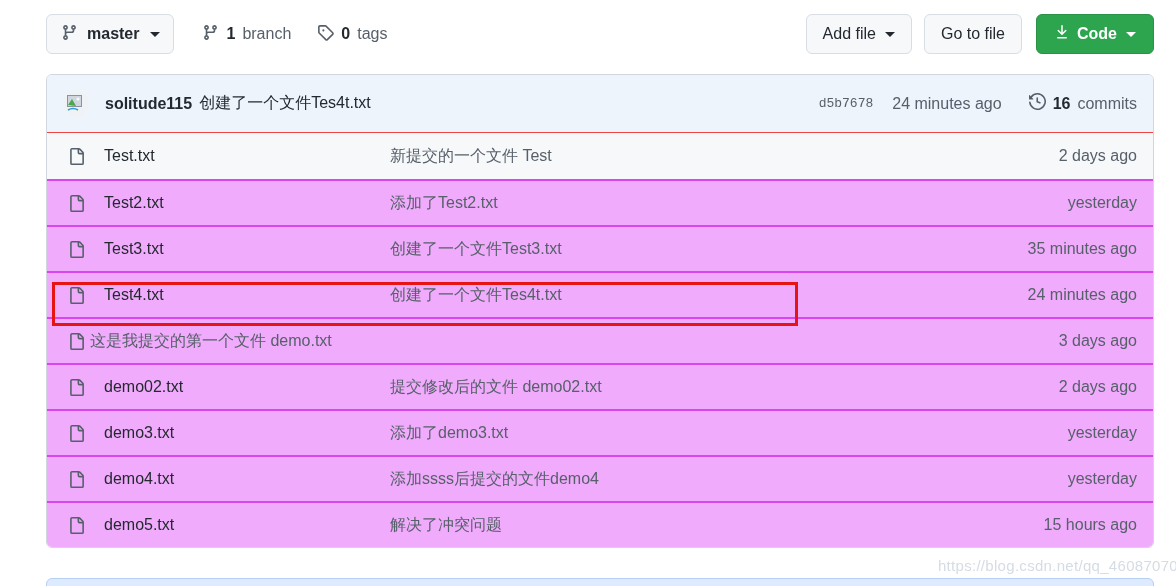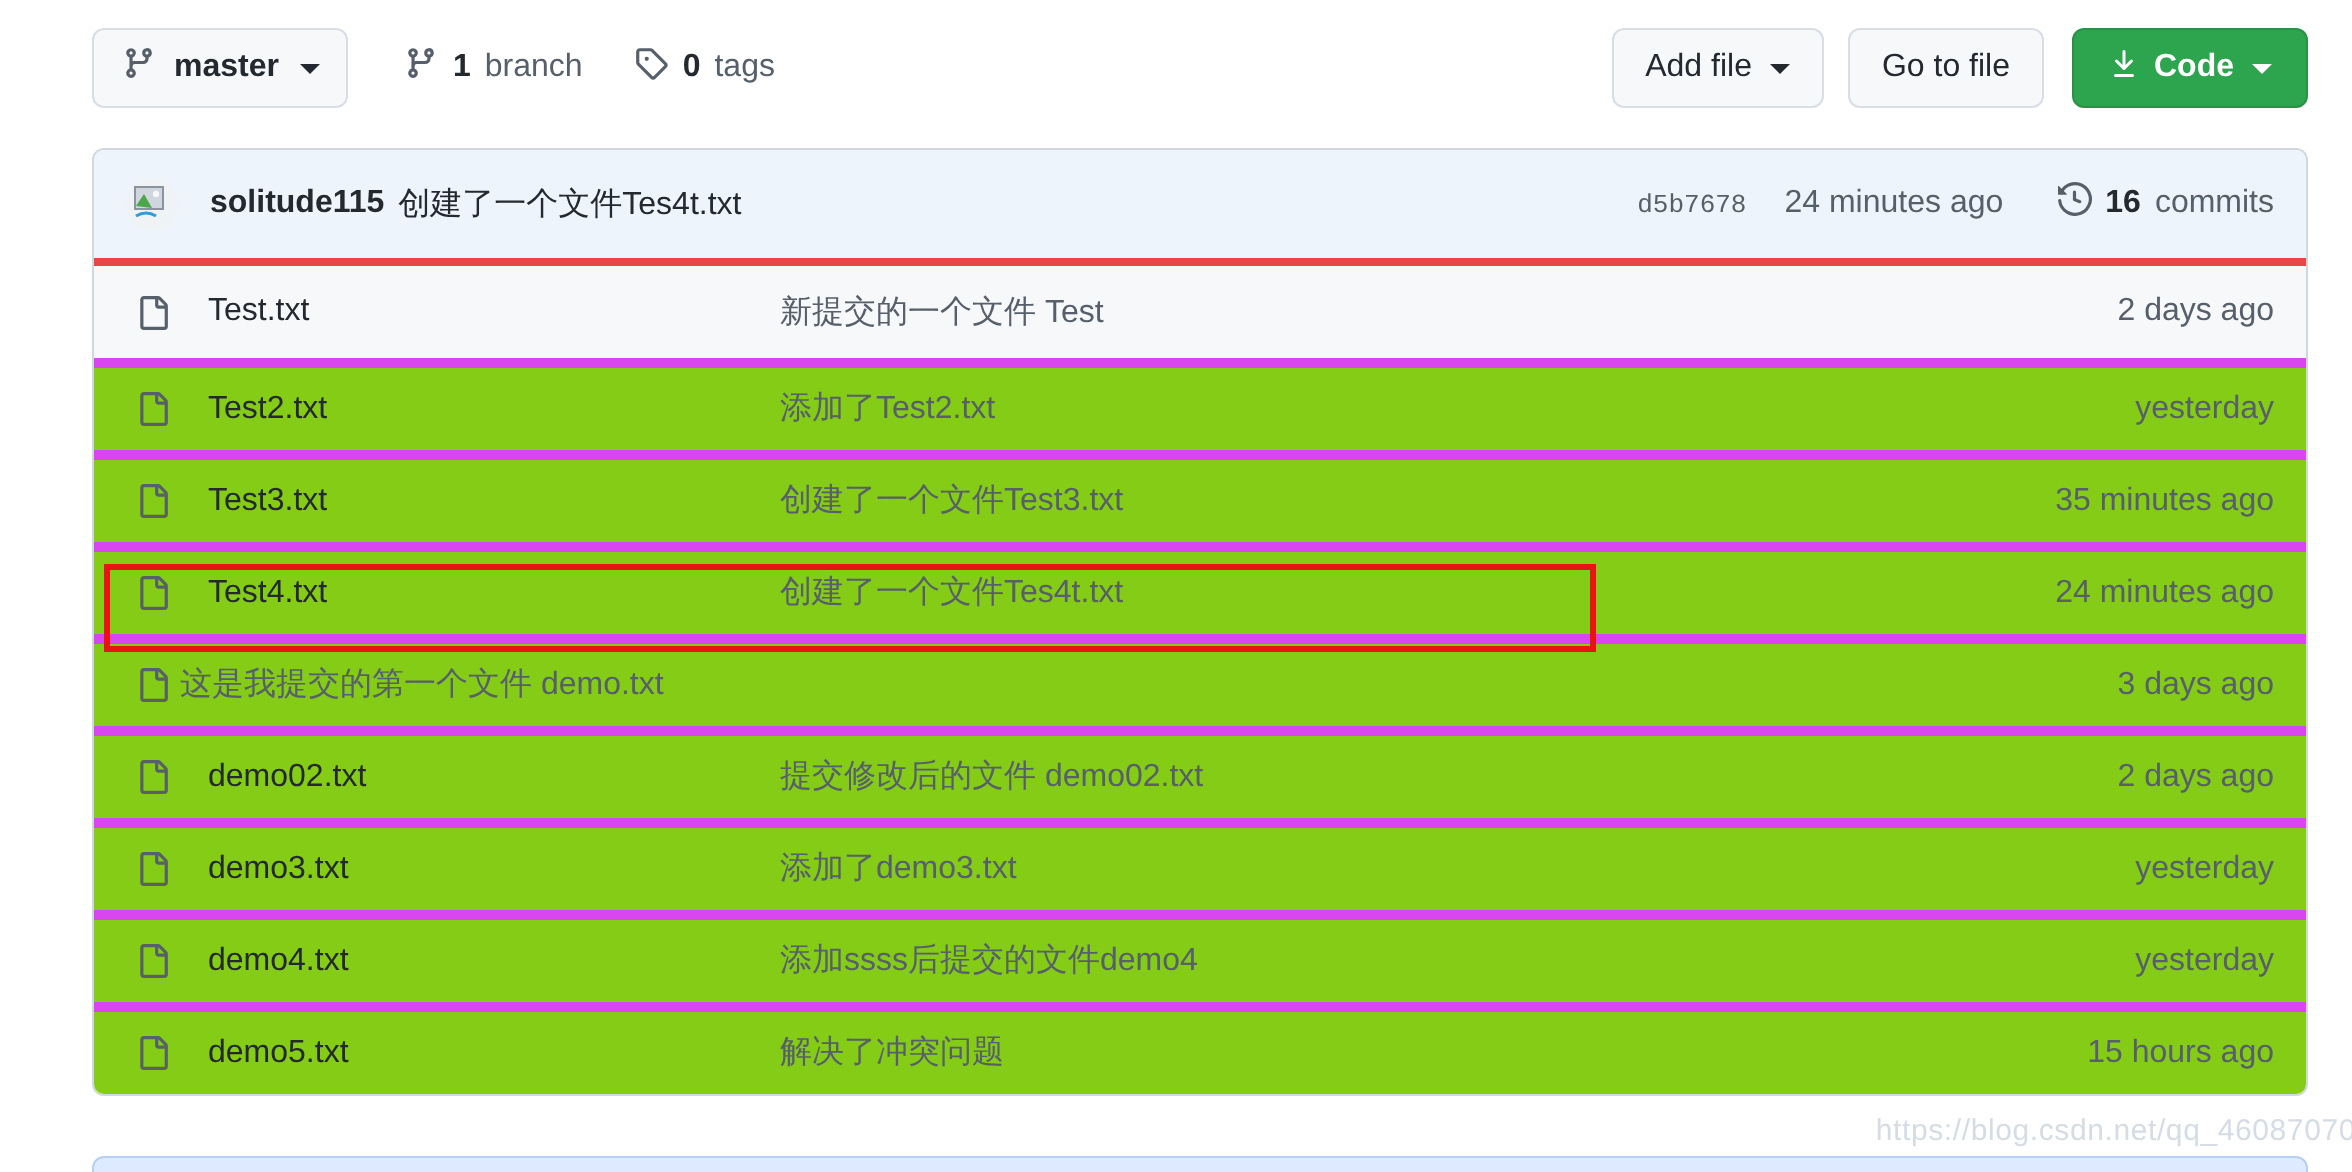--- a/index.html
+++ b/index.html
@@ -102,21 +102,21 @@
     border-radius: 6px;
     background: #ffffff;
     box-sizing: border-box;
     overflow: hidden;
   }
   .commit-header {
     display: flex;
     align-items: center;
     height: 58px;
     background: #eef4fc;
-    border-bottom: 4px solid #ef4444;
+    border-bottom: 1px solid #ef4444;
     padding: 0 16px;
     box-sizing: border-box;
   }
   .avatar {
     width: 26px; height: 26px;
     border-radius: 50%;
     background: #f0f3f6;
     margin-right: 16px;
     flex: none;
     overflow: hidden;
@@ -158,22 +158,22 @@
     text-align: center;
   }
   .commits-count b { color: #24292f; font-weight: bold; }
 
   .row {
     display: flex;
     align-items: center;
     height: 46px;
     padding: 0 16px;
     box-sizing: border-box;
-    border-top: 5px solid #d946ef;
-    background: #84cc16;
+    border-top: 2px solid #d946ef;
+    background: #f0abfc;
   }
   .row.first { border-top: none; background: #f6f8fa; }
   .row .ficon { width: 22px; flex: none; display: flex; align-items: center; margin-left: 5px; }
   .row .fname {
     font-size: 16px;
     color: #24292f;
     margin-left: 14px;
     width: 286px;
     flex: none;
     cursor: pointer;

